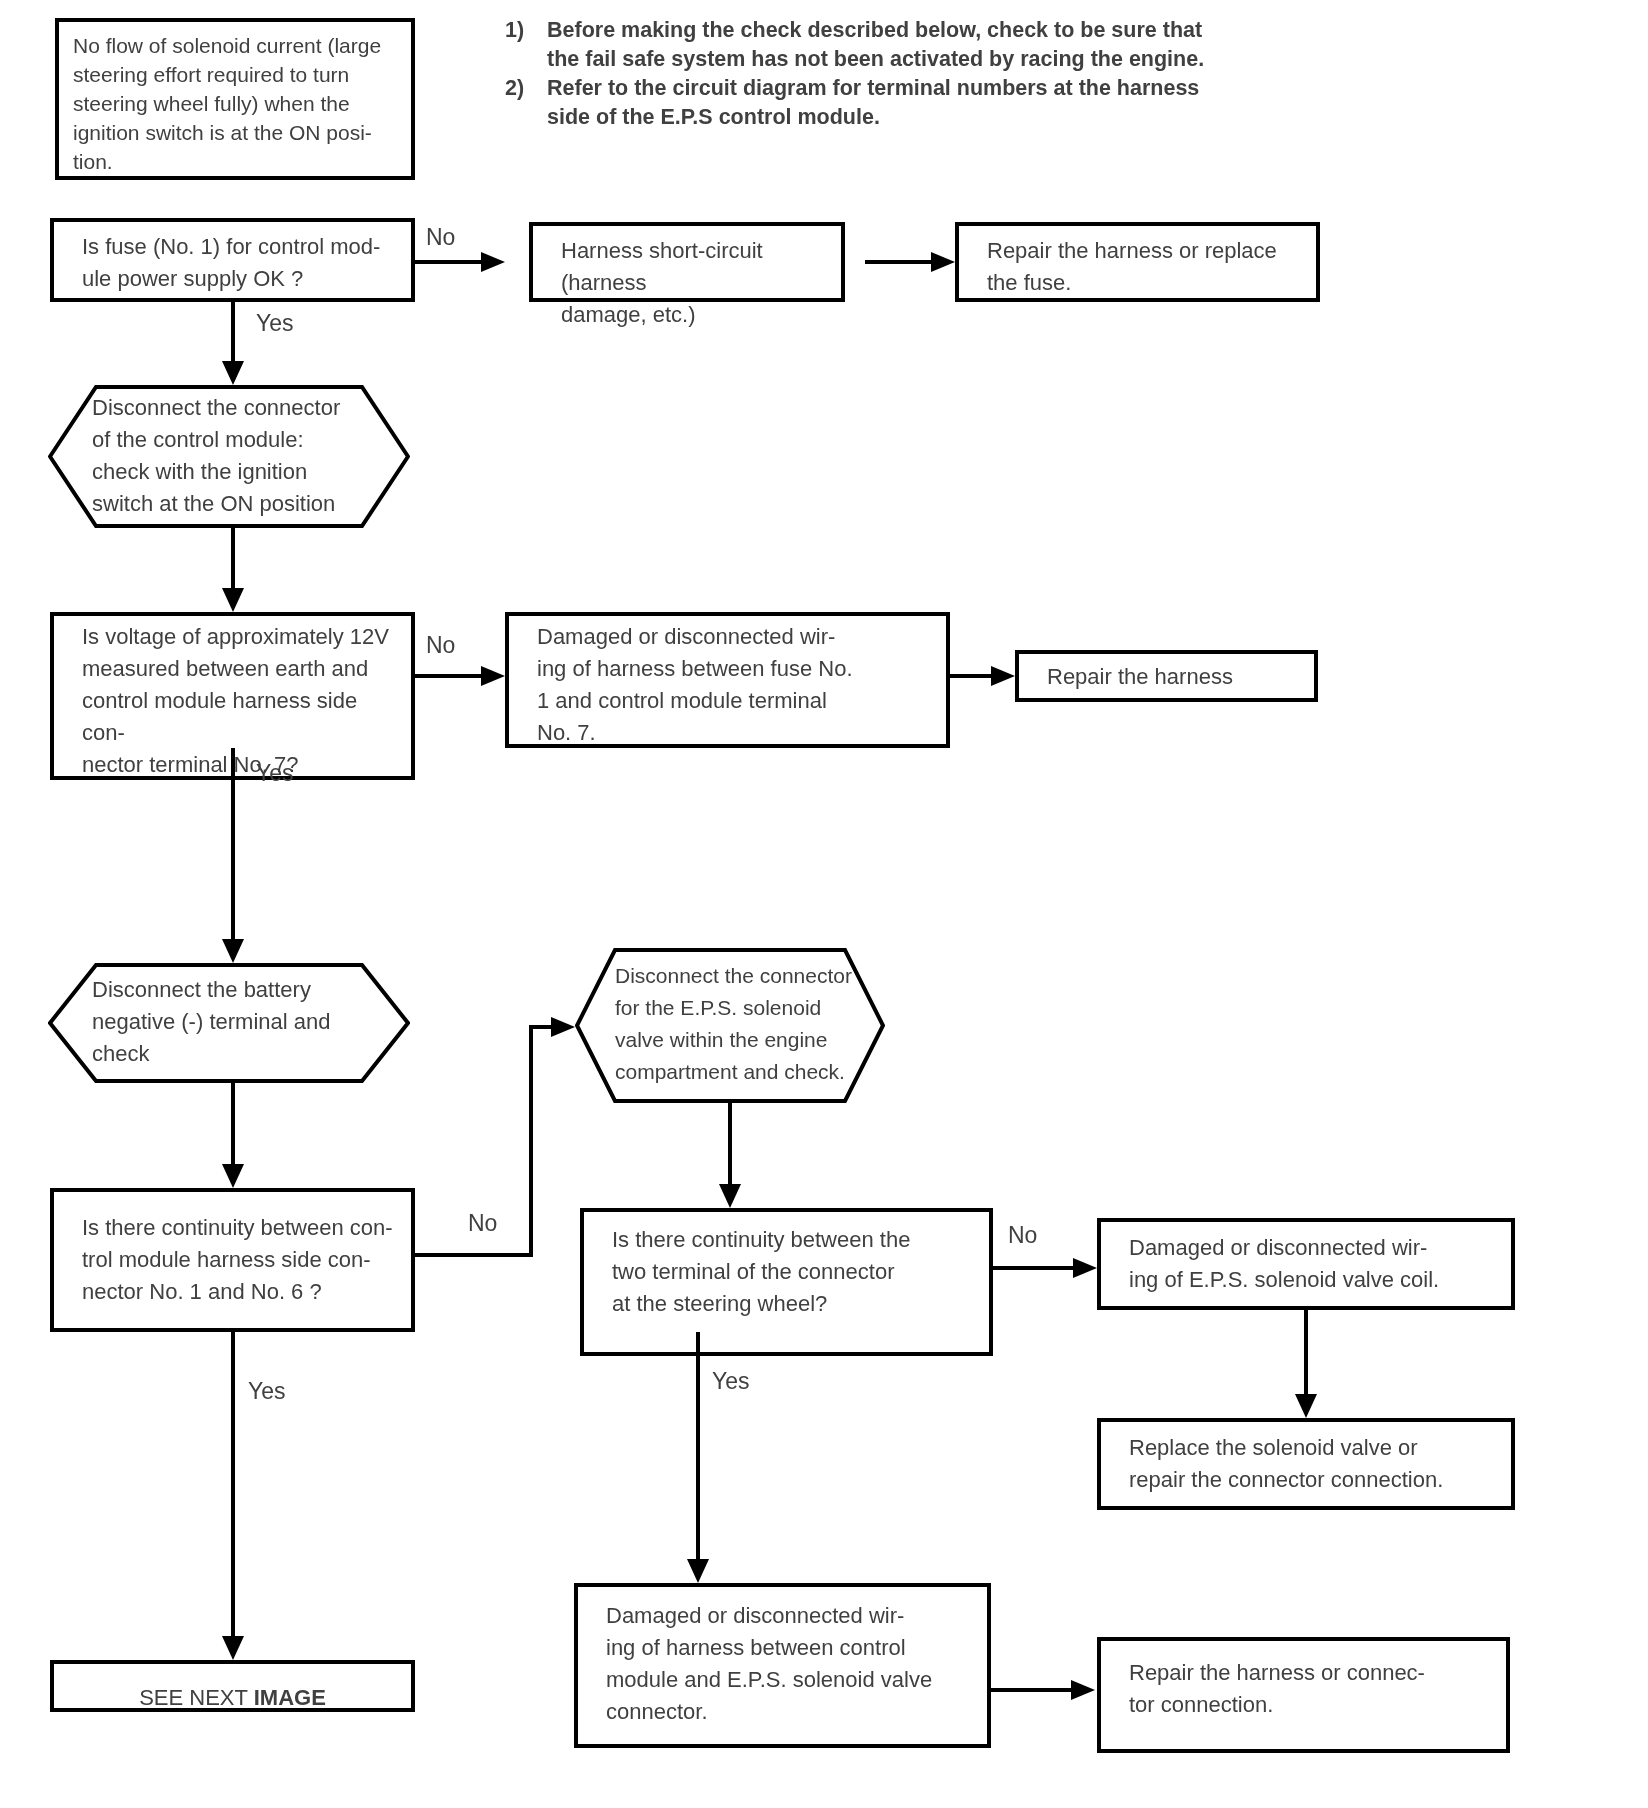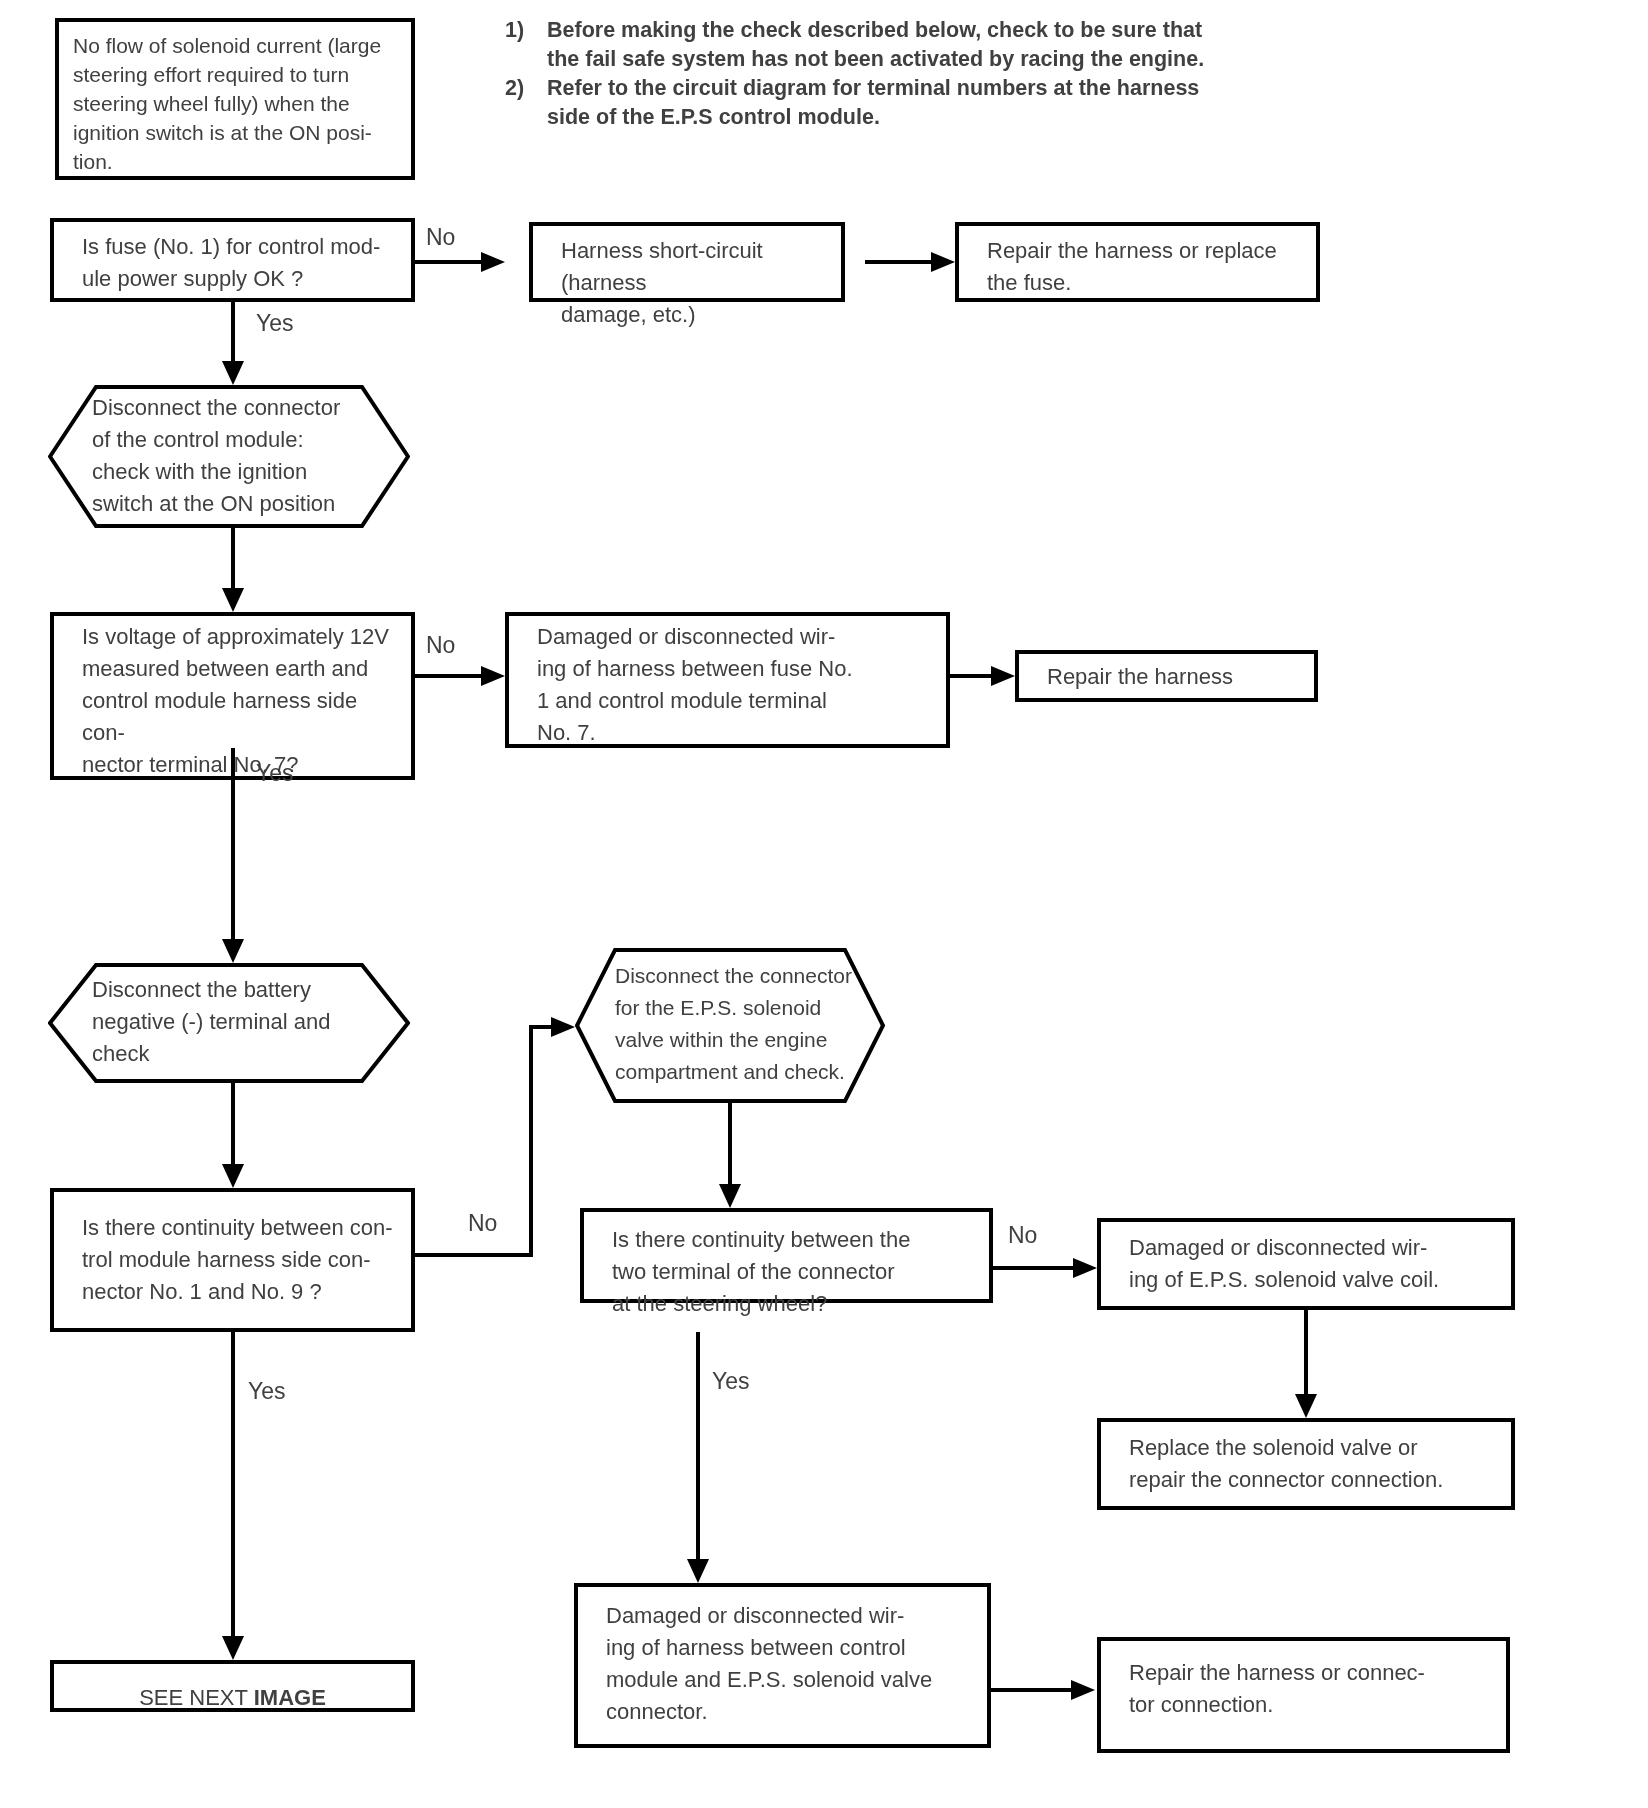--- a/index.html
+++ b/index.html
@@ -122,32 +122,32 @@
       <polygon points="40,2 270,2 308,77.5 270,153 40,153 2,77.5" fill="#fff" stroke="#000" stroke-width="4"></polygon>
     </svg>
     <div class="hex-text" style="padding:12px 0 0 40px;font-size:21px;">Disconnect the connector
 for the E.P.S. solenoid
 valve within the engine
 compartment and check.</div>
   </div>
 
   <div class="box" style="left:50px;top:1188px;width:365px;height:144px;padding-top:20px;">Is there continuity between con-
 trol module harness side con-
-nector No. 1 and No. 9 ?</div>
+nector No. 1 and No. 6 ?</div>
 
   <div class="lbl" style="left:468px;top:1210px;">No</div>
   <div class="hline" style="left:415px;top:1253px;width:118px;"></div>
   <div class="vline" style="left:529px;top:1025px;height:232px;"></div>
   <div class="hline" style="left:529px;top:1025px;width:24px;"></div>
   <div class="ah-right" style="left:551px;top:1017px;"></div>
 
   <div class="vline" style="left:728px;top:1103px;height:81px;"></div>
   <div class="ah-down" style="left:719px;top:1184px;"></div>
 
-  <div class="box" style="left:580px;top:1208px;width:413px;height:95px;padding-top:12px;">Is there continuity between the
+  <div class="box" style="left:580px;top:1208px;width:413px;height:148px;padding-top:12px;">Is there continuity between the
 two terminal of the connector
 at the steering wheel?</div>
   <div class="lbl" style="left:1008px;top:1222px;">No</div>
   <div class="hline" style="left:993px;top:1266px;width:82px;"></div>
   <div class="ah-right" style="left:1073px;top:1258px;"></div>
 
   <div class="box" style="left:1097px;top:1218px;width:418px;height:92px;padding-top:10px;">Damaged or disconnected wir-
 ing of E.P.S. solenoid valve coil.</div>
   <div class="vline" style="left:1304px;top:1310px;height:84px;"></div>
   <div class="ah-down" style="left:1295px;top:1394px;"></div>

